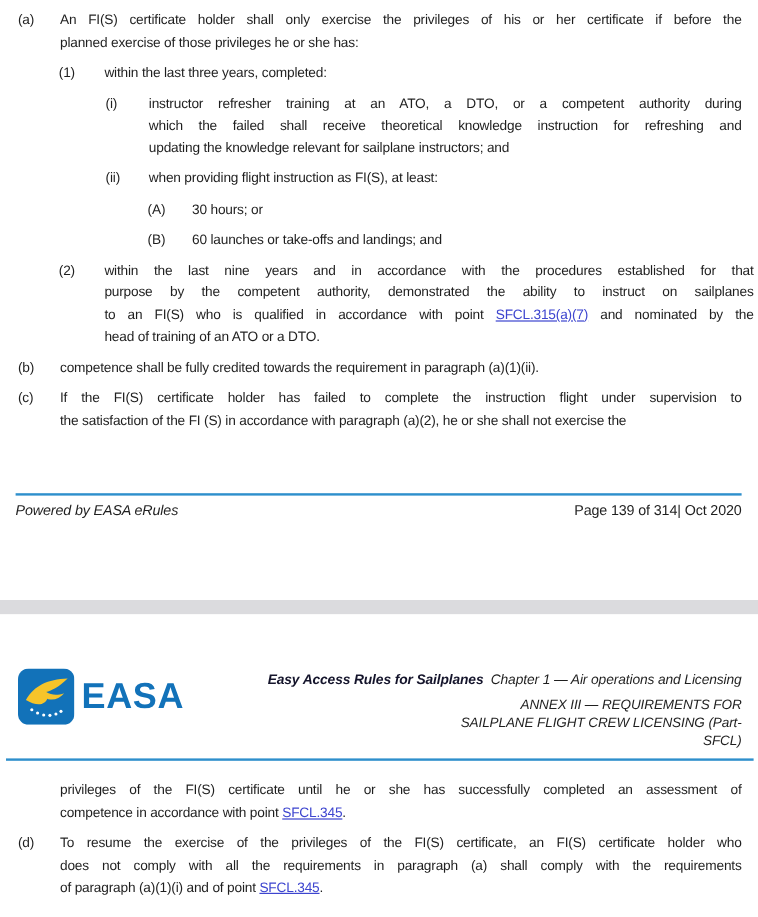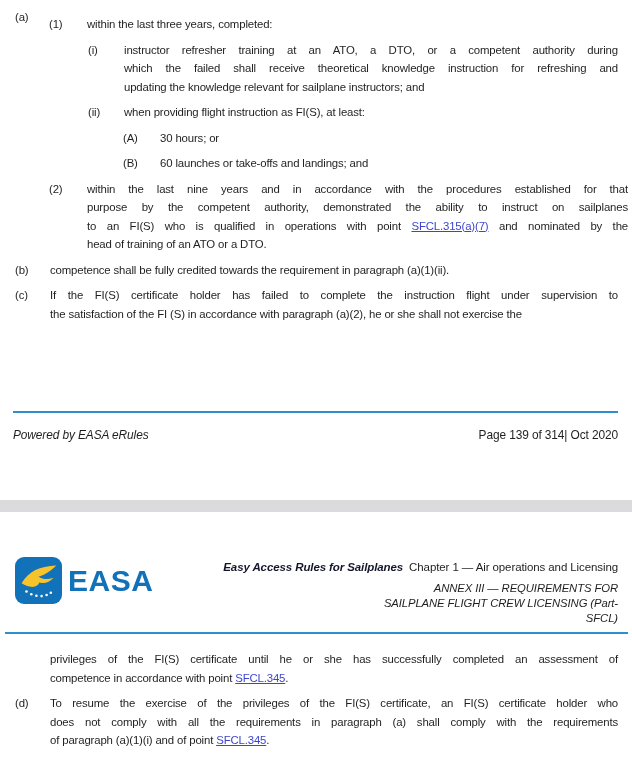--- a/index.html
+++ b/index.html
@@ -15,49 +15,53 @@
   .lbl{position:absolute;top:0;}
   .row-a .lbl{left:15px}   .row-a .txt{margin:0 14px 0 50px}
   .row-1 .lbl{left:49px}   .row-1 .txt{margin:0 4px 0 87px}
   .row-i .lbl{left:88px}   .row-i .txt{margin:0 14px 0 124px}
   .row-A .lbl{left:123px}  .row-A .txt{margin:0 14px 0 160px}
   .jline{text-align:justify;text-align-last:justify;}
   .lline{text-align:left;}
   a.doclink{color:#3d45cf;text-decoration:underline;cursor:pointer;}
   .footer{
     position:absolute;left:13px;right:14px;top:411px;
-    border-top:2px solid #2e8fcc;padding-top:15px;
+    border-top:2px solid #2e8fcc;padding-top:5px;
     display:flex;justify-content:space-between;align-items:baseline;
     font-size:11.9px;letter-spacing:-0.1px;
   }
   .powered{font-style:italic;}
   
   .pagegap{height:12px;background:#dbdbde;}
   
   .page2{position:relative;height:188px;background:#fff;}
   .logo{position:absolute;left:15px;top:45px;display:flex;align-items:center;gap:6px;}
   .logo svg{width:47px;height:47px;display:block;}
   .logotext{color:#1272b9;font-weight:bold;font-size:30px;letter-spacing:0.5px;line-height:1;}
   .headtext{position:absolute;top:49px;right:14px;}
   .hrow1{display:flex;justify-content:flex-end;align-items:baseline;gap:6px;font-size:11.5px;letter-spacing:-0.1px;}
   .doctitle{font-weight:bold;font-style:italic;color:#14142b;}
-  .chapter{text-align:center;}
+  .chapter{font-style:italic;text-align:center;}
   .annex{margin-top:8px;text-align:right;font-style:italic;font-size:11.3px;line-height:15px;letter-spacing:-0.1px;}
   .p2rule{position:absolute;top:120px;left:5px;right:4px;height:2px;background:#2e8fcc;}
   .p2content{position:absolute;top:138px;left:0;right:0;font-size:11.4px;letter-spacing:-0.15px;line-height:18.5px;}
   .para-d{margin-top:6px;}
 </style>
 </head>
 <body>
 
 <div class="page1">
   <div class="doc-content">
 
     <div class="li row-a">
       <span class="lbl">(a)</span>
+      <div class="txt">
+        <div class="jline">An FI(S) certificate holder shall only exercise the privileges of his or her certificate if before the</div>
+        <div class="lline">planned exercise of those privileges he or she has:</div>
+      </div>
     </div>
 
     <div class="li row-1">
       <span class="lbl">(1)</span>
       <div class="txt">
         <div class="lline">within the last three years, completed:</div>
       </div>
     </div>
 
     <div class="li row-i">
@@ -88,21 +92,21 @@
       <div class="txt">
         <div class="lline">60 launches or take-offs and landings; and</div>
       </div>
     </div>
 
     <div class="li row-1">
       <span class="lbl">(2)</span>
       <div class="txt">
         <div class="jline">within the last nine years and in accordance with the procedures established for that</div>
         <div class="jline">purpose by the competent authority, demonstrated the ability to instruct on sailplanes</div>
-        <div class="jline"><span>to an FI(S) who is qualified in operations with point </span><a class="doclink">SFCL.315(a)(7)</a><span> and nominated by the</span></div>
+        <div class="jline"><span>to an FI(S) who is qualified in accordance with point </span><a class="doclink">SFCL.315(a)(7)</a><span> and nominated by the</span></div>
         <div class="lline">head of training of an ATO or a DTO.</div>
       </div>
     </div>
 
     <div class="li row-a">
       <span class="lbl">(b)</span>
       <div class="txt">
         <div class="lline">competence shall be fully credited towards the requirement in paragraph (a)(1)(ii).</div>
       </div>
     </div>

